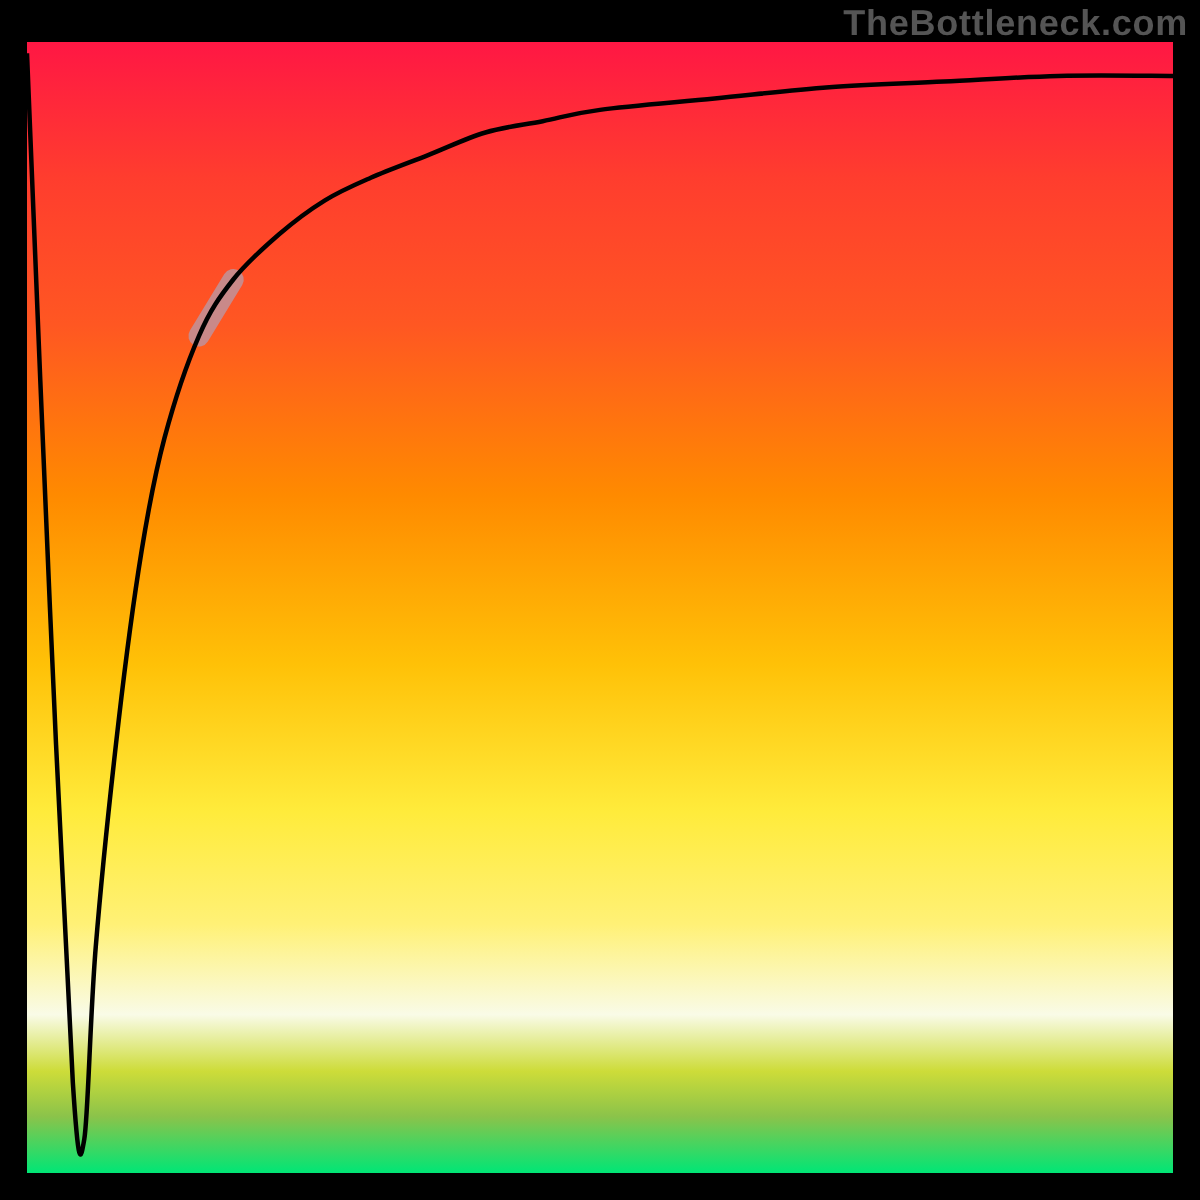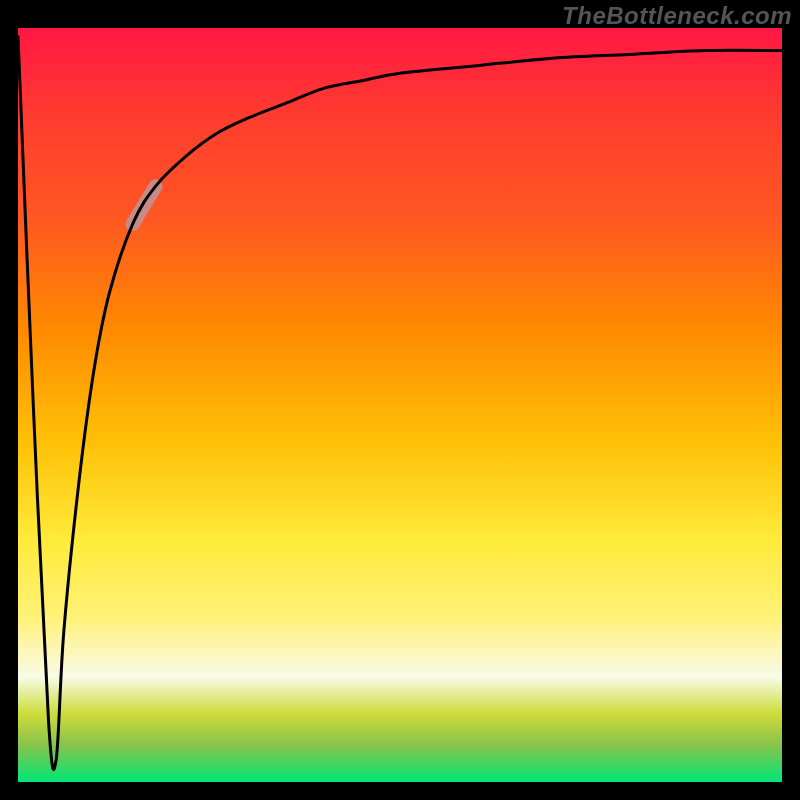--- a/index.html
+++ b/index.html
@@ -9,21 +9,20 @@
     height: 800px;
     background: #000;
     font-family: Arial, Helvetica, sans-serif;
     overflow: hidden;
   }
   .frame {
     position: relative;
     width: 800px;
     height: 800px;
     background: #000;
-    font-style: italic;
   }
   .watermark {
     position: absolute;
     top: 2px;
     right: 8px;
     color: #555;
     font-size: 24px;
     font-weight: 600;
     letter-spacing: 0.5px;
     pointer-events: none;

